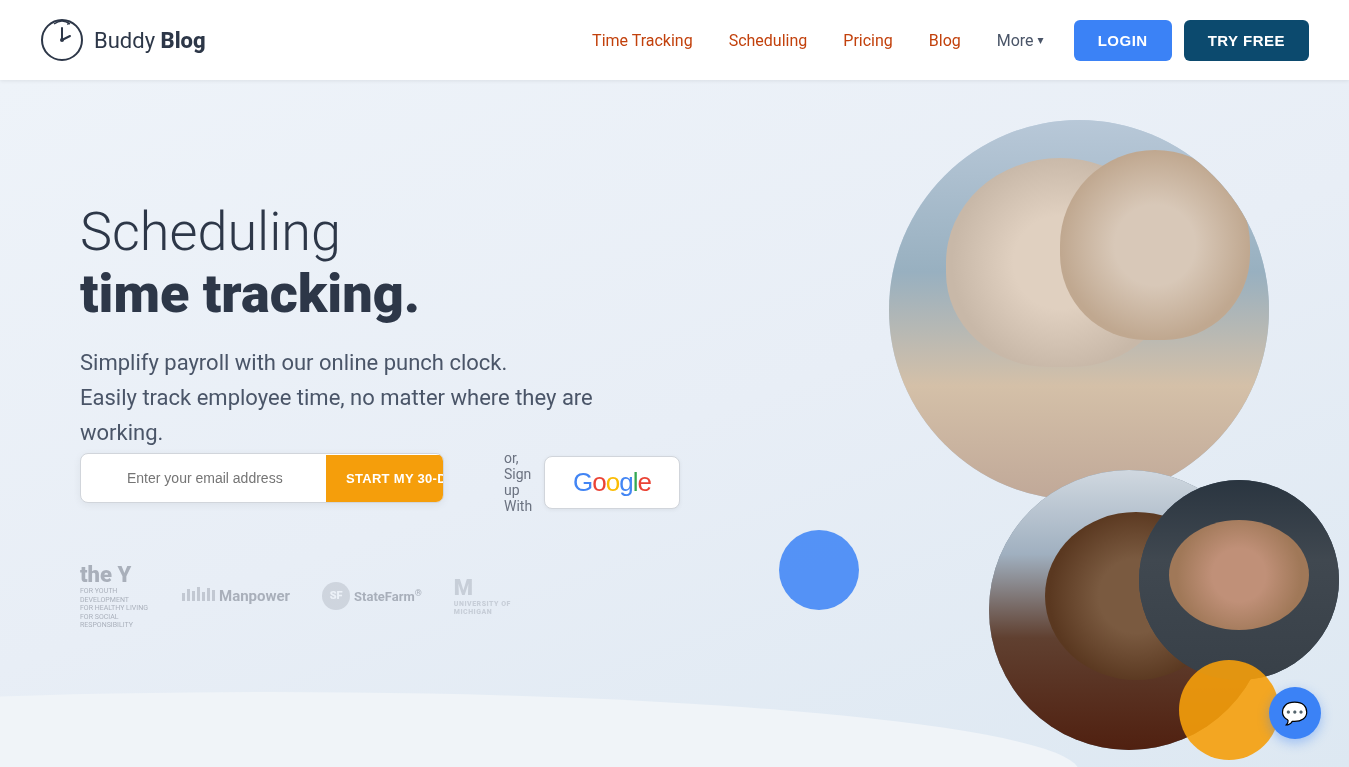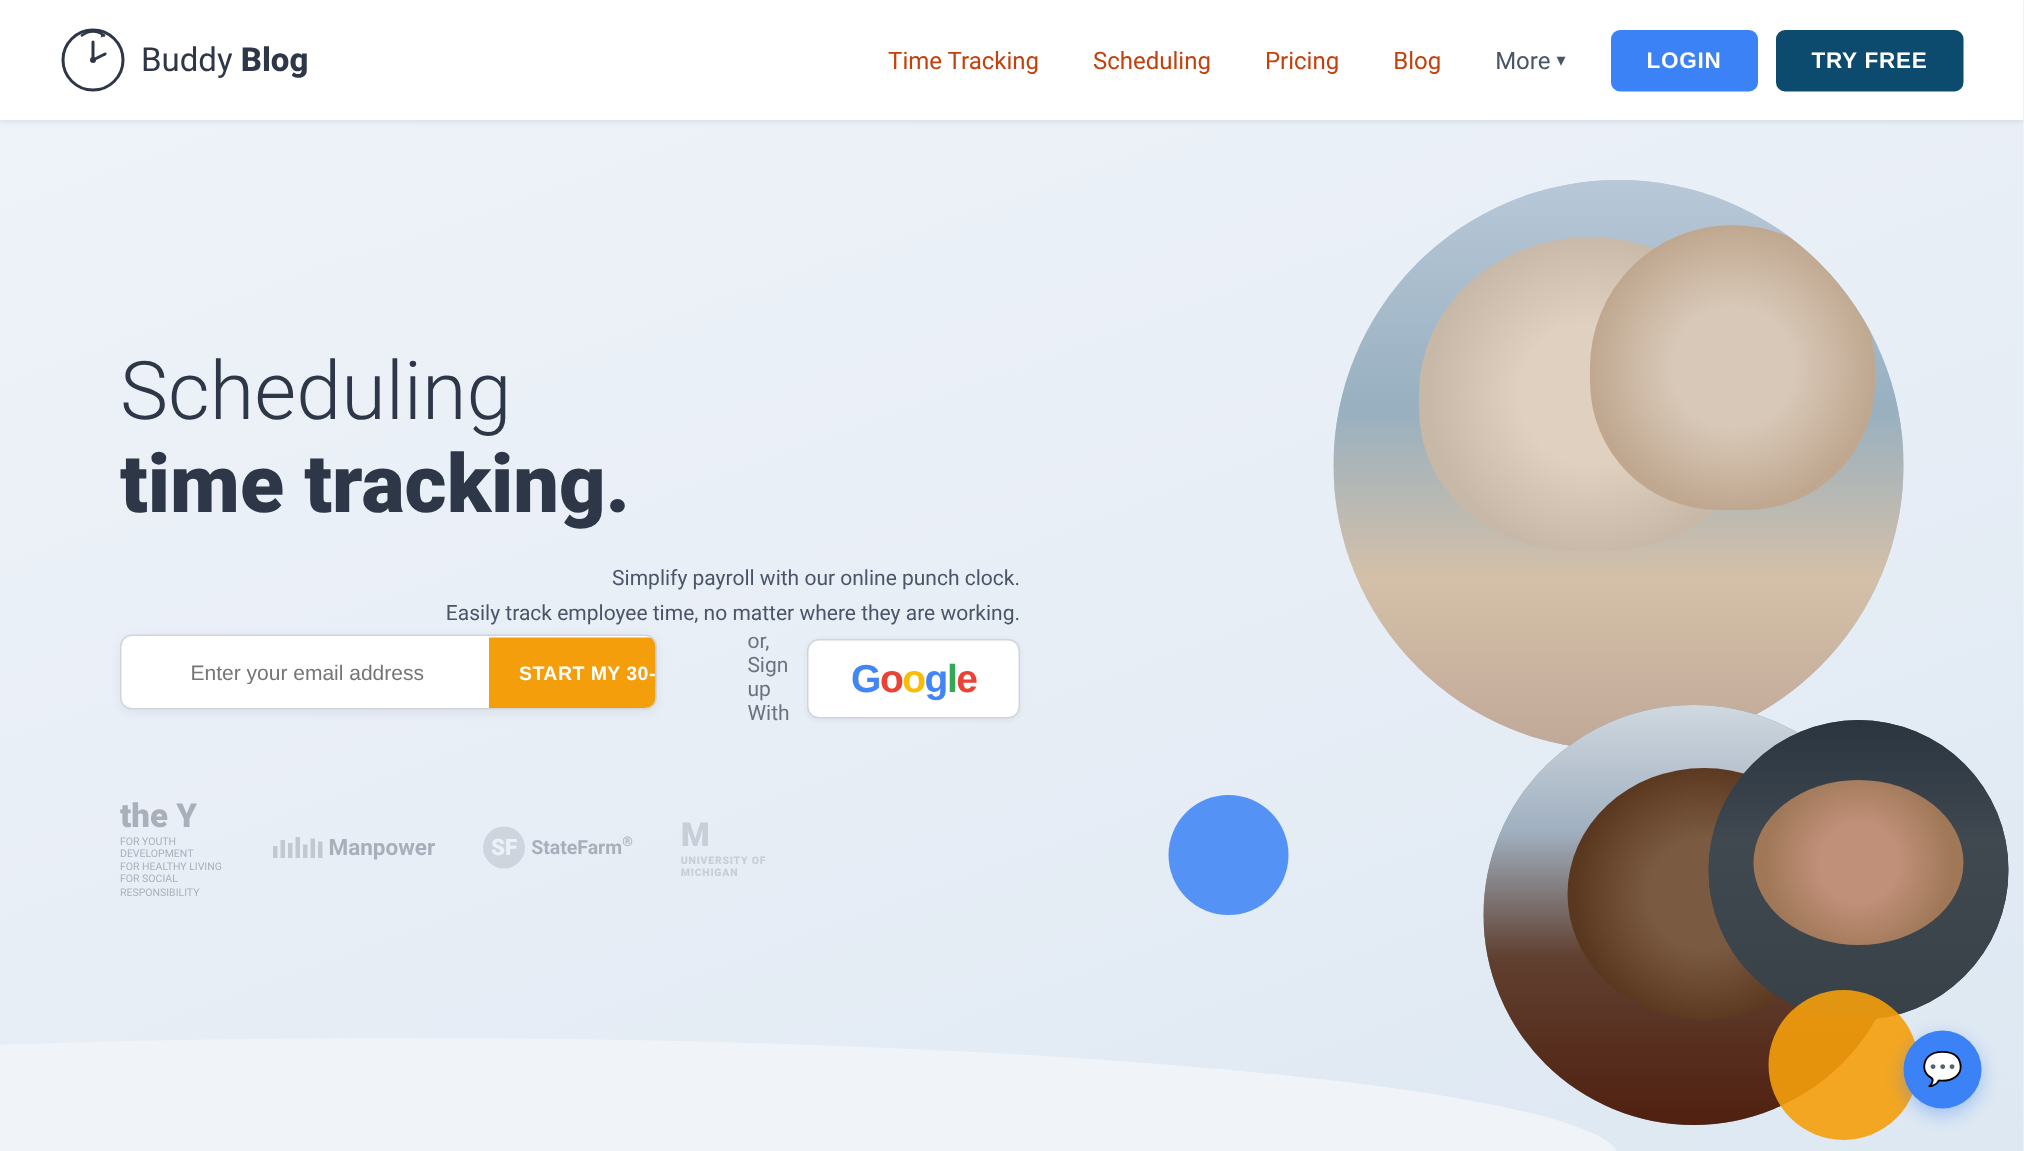--- a/index.html
+++ b/index.html
@@ -106,24 +106,23 @@
     }
     .hero-title .line1 {
       font-weight: 300;
       display: block;
     }
     .hero-title .line2 {
       font-weight: 900;
       display: block;
     }
     .hero-subtitle {
-      font-size: 14px;
+      font-size: 22px;
       color: #4a5568;
       line-height: 1.6;
-      text-align: right;
     }
     .signup-form {
       display: flex;
       align-items: center;
       background: #fff;
       border: 1.5px solid #d1d5db;
       border-radius: 8px;
       overflow: hidden;
       max-width: 500px;
       margin-bottom: 8px;
@@ -166,21 +165,21 @@
       border: 1.5px solid #d1d5db;
       border-radius: 8px;
       padding: 10px 28px;
       cursor: pointer;
       display: flex;
       align-items: center;
       box-shadow: 0 1px 4px rgba(0,0,0,0.06);
     }
     .google-logo {
       font-size: 26px;
-      font-weight: 700;
+      font-weight: 400;
       letter-spacing: -1px;
     }
     .g-blue { color: #4285F4; }
     .g-red { color: #EA4335; }
     .g-yellow { color: #FBBC05; }
     .g-green { color: #34A853; }
 
     .signup-row {
       display: flex;
       align-items: center;
@@ -210,21 +209,21 @@
       opacity: 0.5;
       max-width: 70px;
       line-height: 1.2;
     }
     .manpower-logo {
       font-size: 15px;
       font-weight: 700;
       color: #6b7280;
       opacity: 0.5;
       display: flex;
-      align-items: center;
+      align-items: flex-start;
       gap: 4px;
     }
     .manpower-bars {
       display: flex;
       gap: 2px;
       align-items: flex-end;
     }
     .manpower-bars span {
       display: inline-block;
       width: 3px;
@@ -506,21 +505,21 @@
           <span style="height:14px;"></span>
           <span style="height:9px;"></span>
           <span style="height:13px;"></span>
           <span style="height:11px;"></span>
         </div>
         <span>Manpower</span>
       </div>
 
       <div class="statefarm-logo">
         <div class="statefarm-icon">
-          <span style="font-size:15px;font-weight:900;">SF</span>
+          <span style="font-size:11px;font-weight:900;">SF</span>
         </div>
         <span>StateFarm<span style="font-size:9px;vertical-align:super;">®</span></span>
       </div>
 
       <div class="umich-logo">
         <span class="umich-m" style="opacity:0.5;">M</span>
         <span class="umich-text" style="opacity:0.5;">UNIVERSITY OF<br>MICHIGAN</span>
       </div>
     </div>
   </div>

